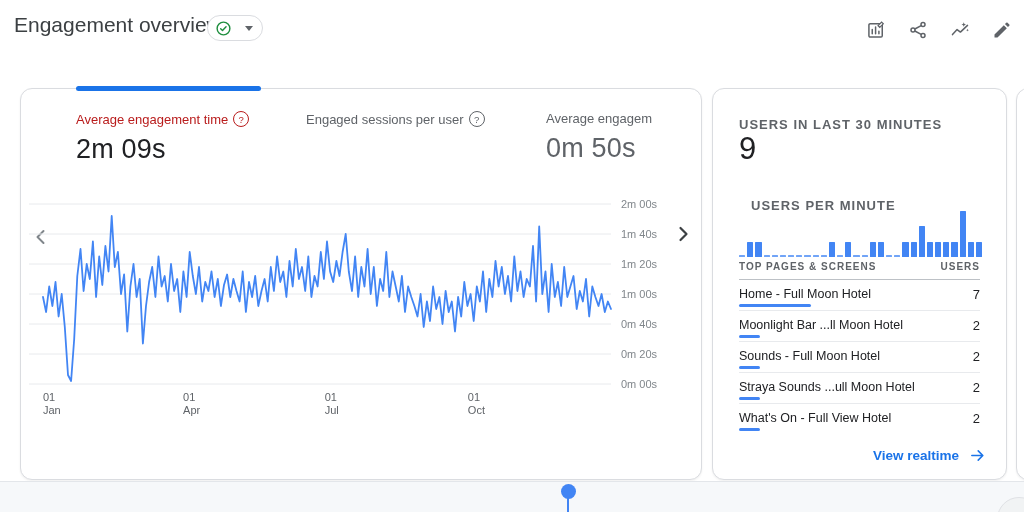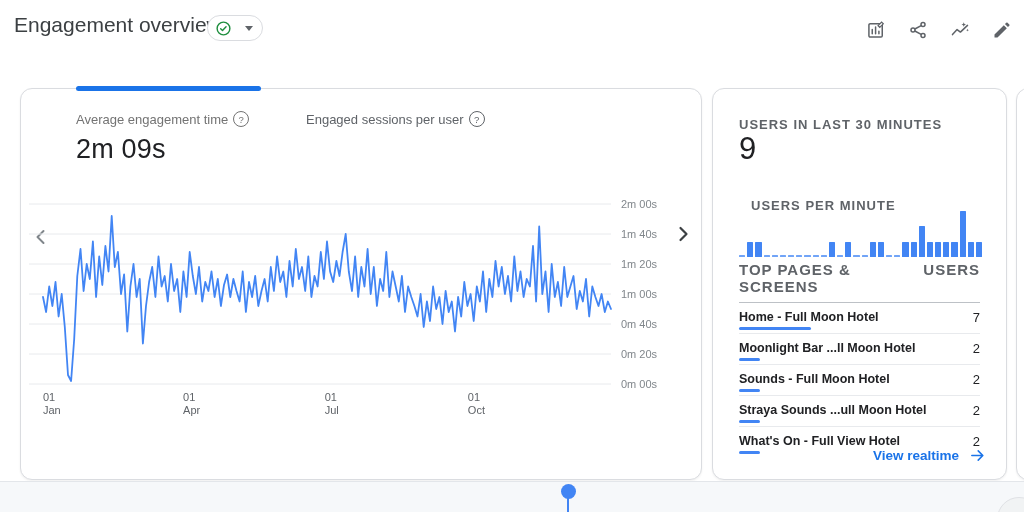--- a/index.html
+++ b/index.html
@@ -22,43 +22,43 @@
   
   .card{position:absolute;background:#fff;border:1px solid #dadce0;border-radius:12px;
     box-shadow:0 1px 2px rgba(60,64,67,.08);}
   #main-card{left:20px;top:88px;width:680px;height:390px;}
   #realtime-card{left:712px;top:88px;width:293px;height:390px;}
   #next-card-sliver{left:1016px;top:88px;width:30px;height:390px;}
   .tab-indicator{position:absolute;left:55px;top:-3px;width:185px;height:5px;border-radius:4px;background:#1a73e8;}
   
   .metric{position:absolute;top:22px;cursor:pointer;}
   .metric .lbl{font-size:13px;color:#5f6368;display:flex;align-items:center;gap:5px;white-space:nowrap;}
-  .metric.active .lbl{color:#737373;}
+  .metric.active .lbl{color:#b91c1c;}
   .metric .val{margin-top:7px;font-size:27px;color:#5f6368;letter-spacing:.2px;}
   .metric.active .val{color:#202124;}
   .help{width:14px;height:14px;border-radius:50%;border:1.3px solid currentColor;
     font-size:9.5px;display:inline-flex;align-items:center;justify-content:center;flex:none;}
   #metric-1{left:55px;}
   #metric-2{left:285px;}
   #metric-3{left:525px;width:124px;overflow:hidden;}
   .scroll-chevron{position:absolute;width:24px;height:24px;cursor:pointer;}
   #chev-left{left:8px;top:136px;color:#80868b;}
   #chev-right{left:650px;top:133px;color:#3c4043;}
   
   #line-chart{position:absolute;left:0;top:105px;width:680px;height:245px;}
   
   .rt-label{position:absolute;left:26px;font-size:13px;font-weight:bold;color:#5f6368;letter-spacing:1px;}
   #rt-users-val{position:absolute;left:26px;top:42px;font-size:31px;color:#202124;}
   #spark{position:absolute;left:26px;top:118px;width:243px;height:50px;display:flex;align-items:flex-end;gap:2px;}
   #spark .bar{flex:1 0 auto;background:#4285f4;border-radius:.5px;}
   .rt-table{position:absolute;left:26px;right:26px;top:172px;}
-  .rt-thead{display:flex;justify-content:space-between;font-size:15px;font-weight:bold;
+  .rt-thead{display:flex;justify-content:space-between;font-size:10px;font-weight:bold;
     color:#5f6368;letter-spacing:1px;padding-bottom:7px;border-bottom:1px solid #bdc1c6;}
   .rt-row{position:relative;height:30px;border-bottom:1px solid #e8eaed;cursor:pointer;}
-  .rt-row .pg{position:absolute;left:0;top:7px;font-size:12.5px;font-weight:bold;color:#202124;white-space:nowrap;}
+  .rt-row .pg{position:absolute;left:0;top:7px;font-size:12.5px;font-weight:normal;color:#202124;white-space:nowrap;}
   .rt-row .us{position:absolute;right:0;top:7px;font-size:13px;color:#202124;}
   .rt-row .databar{position:absolute;left:0;bottom:3px;height:3px;background:#4285f4;border-radius:2px;}
   #view-realtime{position:absolute;right:20px;top:358px;font-size:13.5px;font-weight:bold;
     color:#1a73e8;display:flex;align-items:center;gap:10px;cursor:pointer;}
   
   #footer-strip{position:absolute;left:0;top:481px;width:1024px;height:31px;
     background:#f6f8fa;border-top:1px solid #e3e6ea;}
   #carousel-dot{position:absolute;left:561px;top:484px;width:15px;height:15px;border-radius:50%;background:#4285f4;cursor:pointer;}
   #carousel-stem{position:absolute;left:567px;top:498px;width:2px;height:14px;background:#4285f4;}
   #corner-bubble{position:absolute;left:997px;top:497px;width:42px;height:42px;border-radius:50%;
@@ -114,20 +114,26 @@
         <span>Average engagement time</span>
       <span class="help">?</span>
       </div>
     <div class="val">2m 09s</div>
   </div>
   <div class="metric" id="metric-2">
     <div class="lbl">
         <span>Engaged sessions per user</span>
       <span class="help">?</span>
       </div>
+  </div>
+  <div class="metric" id="metric-3">
+    <div class="lbl">
+        <span>Average engagem</span>
+      </div>
+    <div class="val">0m 50s</div>
   </div>
 
   <svg class="scroll-chevron" id="chev-right" viewBox="0 0 24 24" fill="none" stroke="currentColor" stroke-width="2.2">
     <path d="M9.5 6l6 6-6 6" stroke-linecap="round" stroke-linejoin="round"></path>
   </svg>
 
   <div id="line-chart"><svg width="680" height="245">
         <line x1="8" x2="590" y1="10" y2="10" stroke="#e8eaed" stroke-width="1"></line>
         <text x="600" y="14" font-size="11" fill="#80868b">2m 00s</text>
         <line x1="8" x2="590" y1="40" y2="40" stroke="#e8eaed" stroke-width="1"></line>

